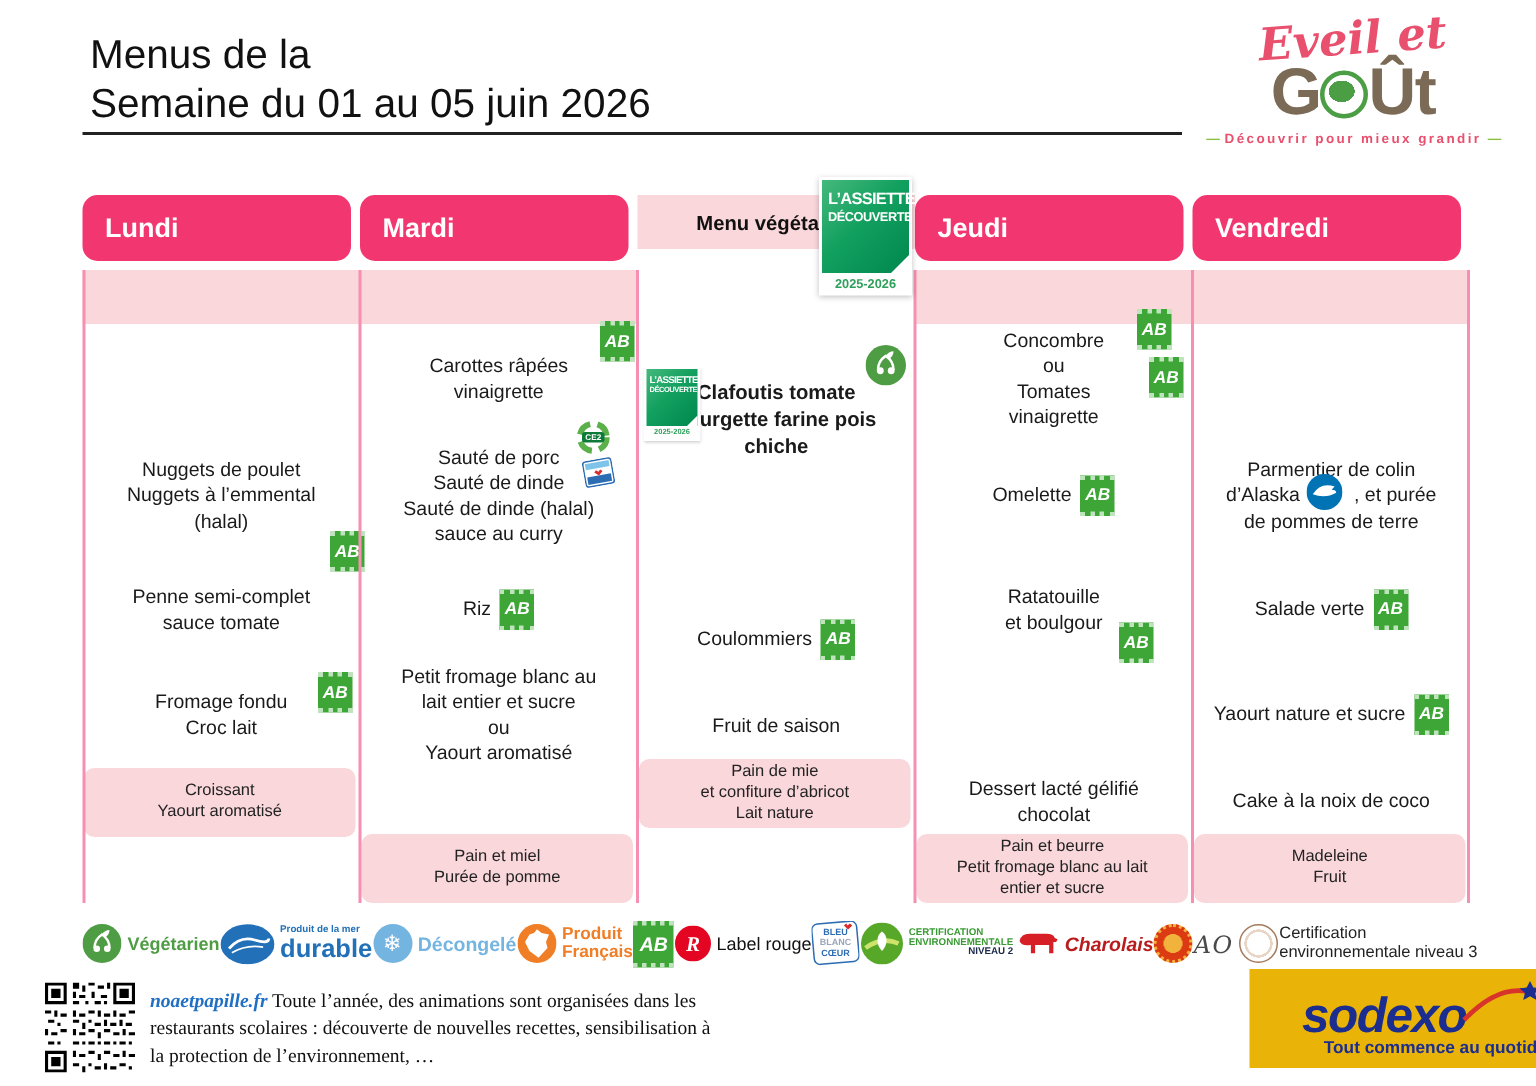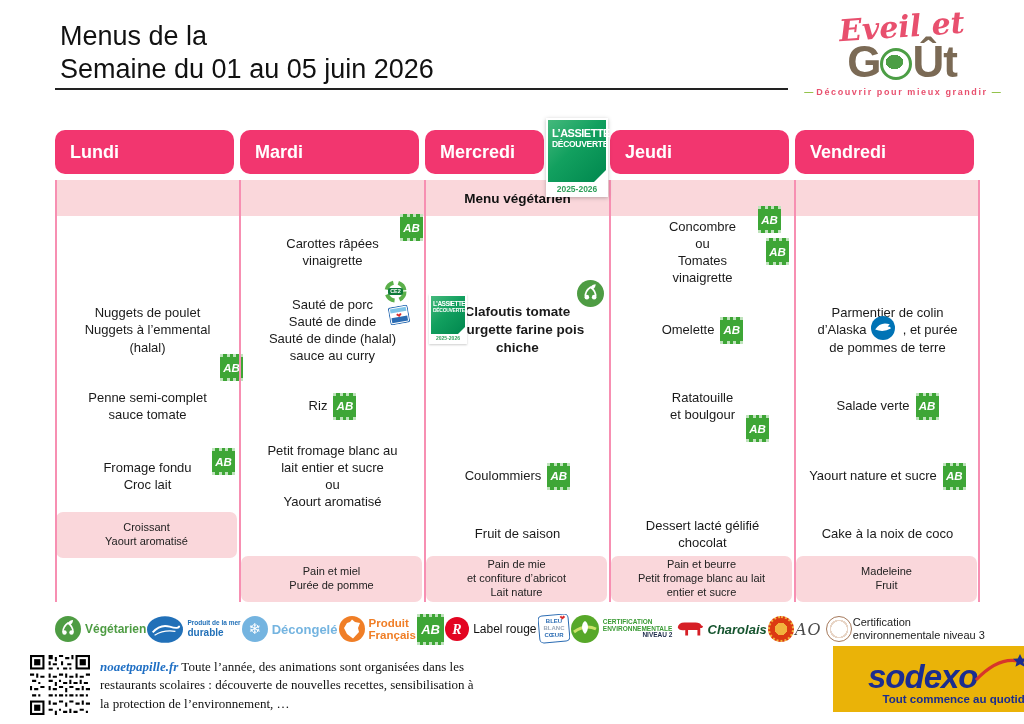--- a/index.html
+++ b/index.html
@@ -55,28 +55,28 @@
   .badge.mini .badge-l2{font-size:5px;}
   .badge.mini .badge-years{font-size:5px;padding:1px 0;}
   .badge.mini .badge-green:after{border-width:0 0 7px 7px;}
   
   .legend{position:absolute;left:55px;top:606px;width:930px;height:46px;display:flex;
           align-items:center;justify-content:space-between;}
   .lg{display:flex;align-items:center;gap:4px;}
   .lg-veg{color:#4E9C43;font-weight:bold;font-size:12px;}
   .lg-mer{color:#2170B8;font-weight:bold;line-height:1;}
   .lg-mer .t{font-size:6.5px;display:block;}
-  .lg-mer .b{font-size:10px;display:block;margin-top:1px;}
+  .lg-mer .b{font-size:17px;display:block;margin-top:1px;}
   .lg-dec{color:#74B4E0;font-weight:bold;font-size:13px;}
   .lg-fr{color:#F07E26;font-weight:bold;font-size:11.5px;line-height:1.05;white-space:pre-wrap;}
   .lg-lr{font-size:12px;color:#111;}
   .lg-c2{line-height:1.05;text-align:left;}
   .lg-c2 .g{color:#3A9B35;font-weight:bold;font-size:6.5px;display:block;}
   .lg-c2 .d{color:#1c2b4a;font-weight:bold;font-size:6.5px;display:block;text-align:right;}
-  .lg-cha{color:#14532d;font-weight:bold;font-style:italic;font-size:13px;}
+  .lg-cha{color:#b91c1c;font-weight:bold;font-style:italic;font-size:13px;}
   .lg-aoc{font-family:"DejaVu Serif",serif;font-style:italic;font-size:16px;color:#4a4a4a;letter-spacing:1px;}
   .lg-c3{font-size:11px;color:#222;line-height:1.2;white-space:pre-wrap;text-align:left;}
   .sno{display:inline-flex;width:26px;height:26px;border-radius:50%;background:#74B4E0;color:#fff;
        align-items:center;justify-content:center;font-size:15px;}
   .aop{width:26px;height:26px;border-radius:50%;flex:0 0 auto;
        background:radial-gradient(circle,#F2B33D 0 40%,#DC3A12 41% 100%);
        border:2px dotted #F2B33D;box-sizing:border-box;}
   .aoc-stamp{width:26px;height:26px;border-radius:50%;border:1.5px solid #A5795B;box-sizing:border-box;
              background:radial-gradient(circle,#fff 0 45%,#E8D5C6 46% 55%,#fff 56%);}
   
@@ -180,21 +180,20 @@
       <div class="slot h-dessert">
           <span class="slot-text"></span>
         </div>
       <div class="gouter">
           <span class="gouter-text">Pain et miel
 Purée de pomme</span>
         </div>
     </div>
 
     <div class="col col-mercredi">
-      <div class="day-header">Mercredi</div>
       <div class="subband">
           <span>Menu végétarien</span>
         </div>
       <div class="slot h-entree">
           <span class="slot-text"></span>
         </div>
       <div class="slot h-plat">
         <div class="badge mini">
           <div class="badge-green">
             <div class="badge-l1">L’ASSIETTE</div>

